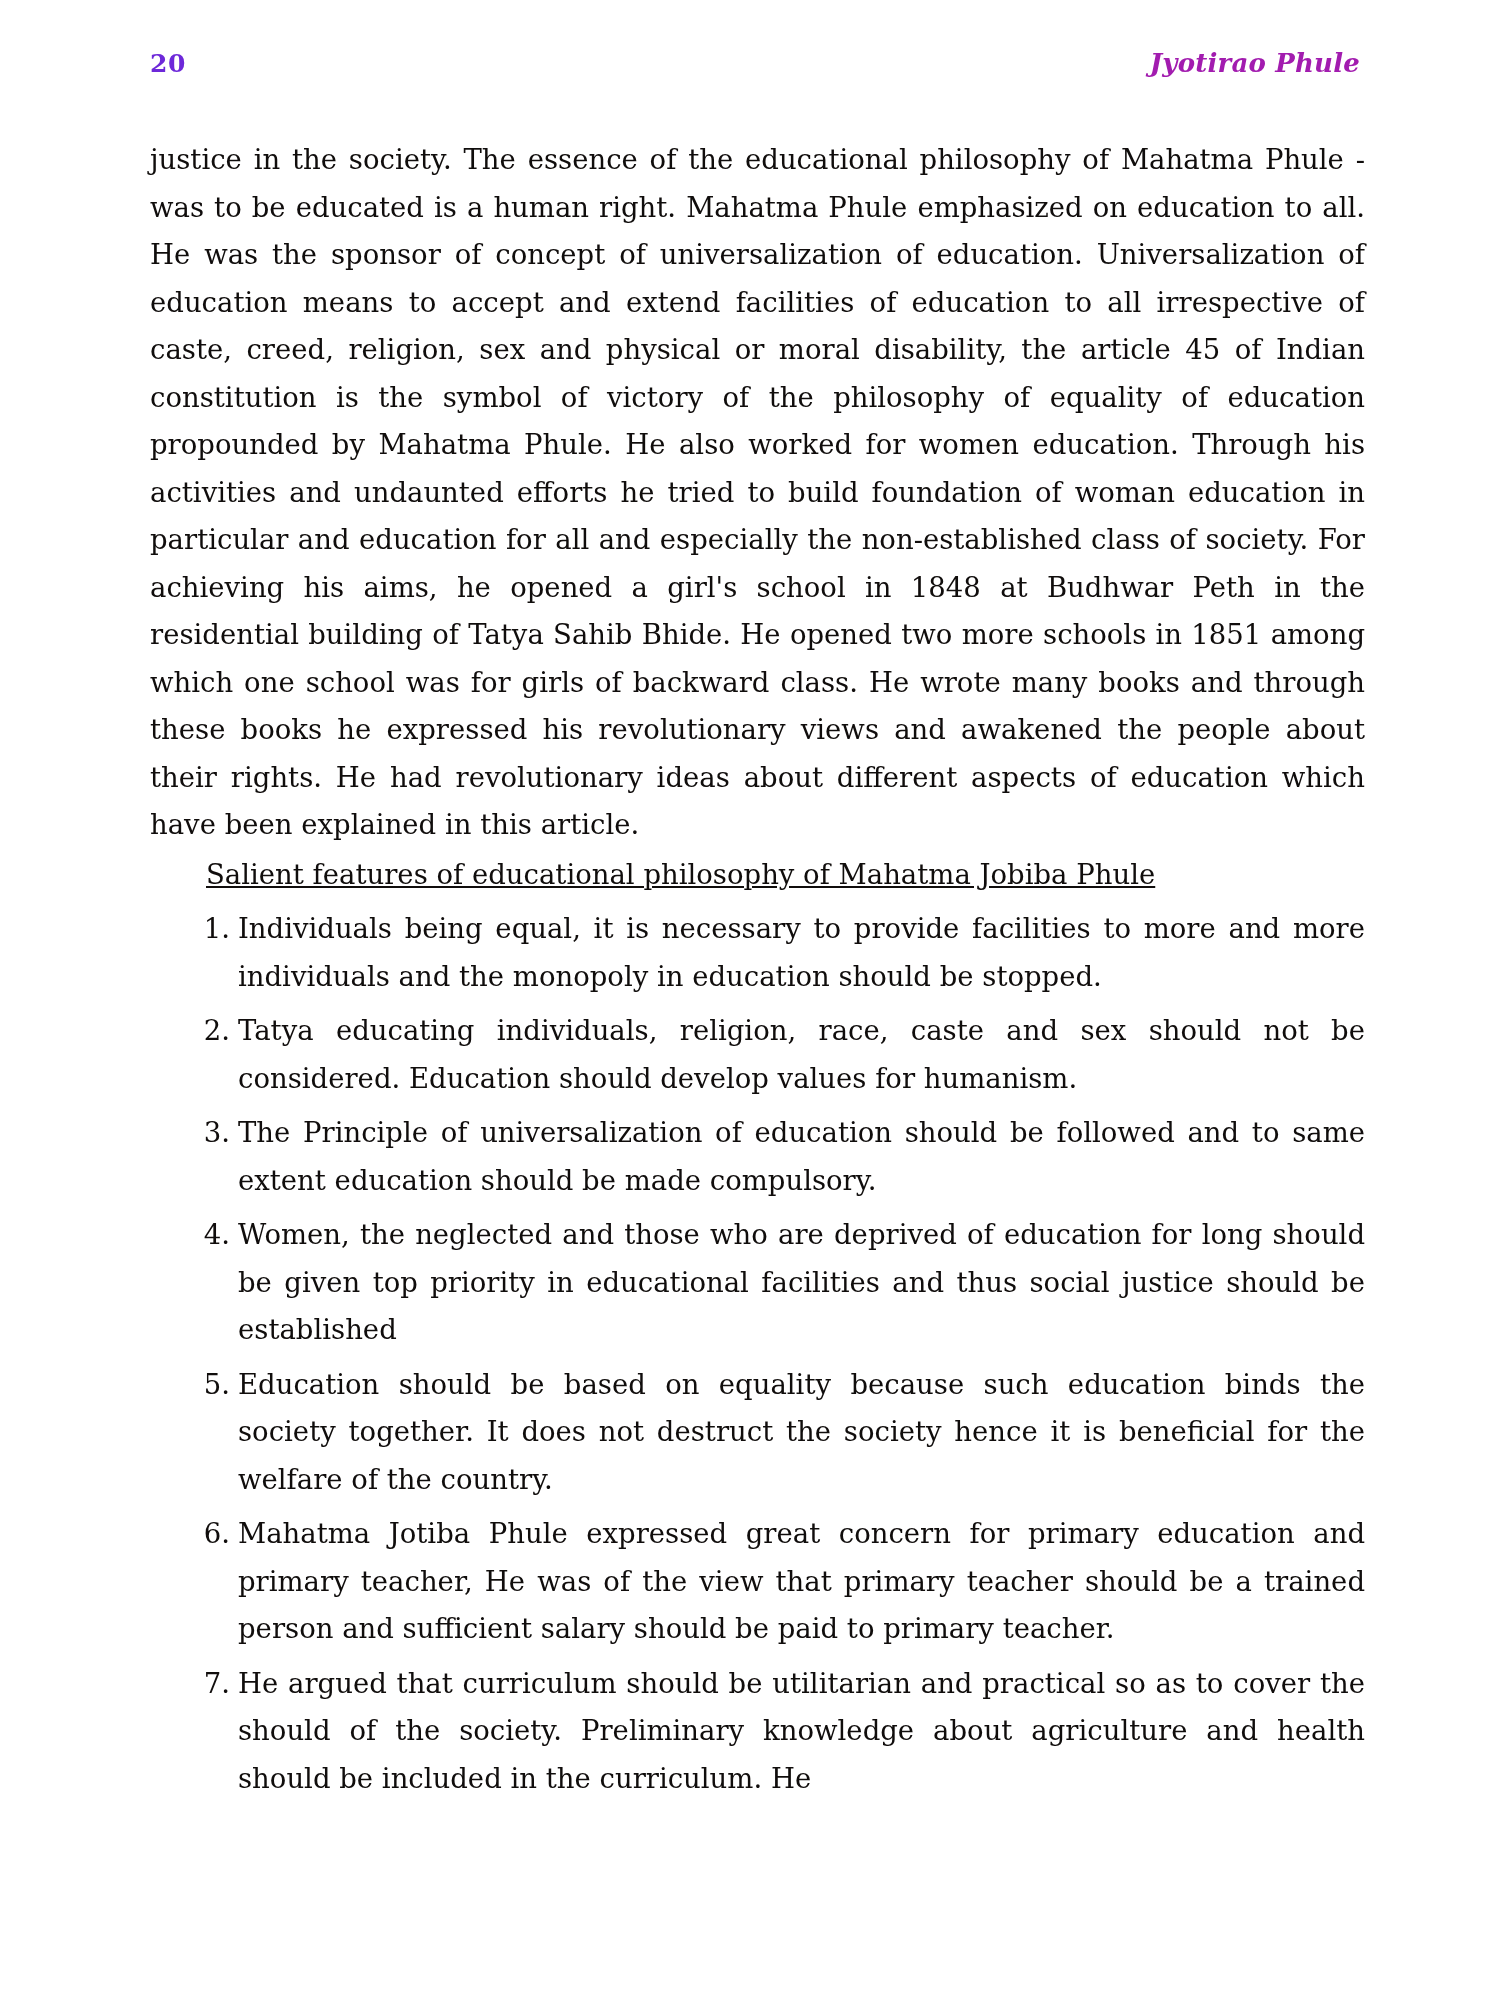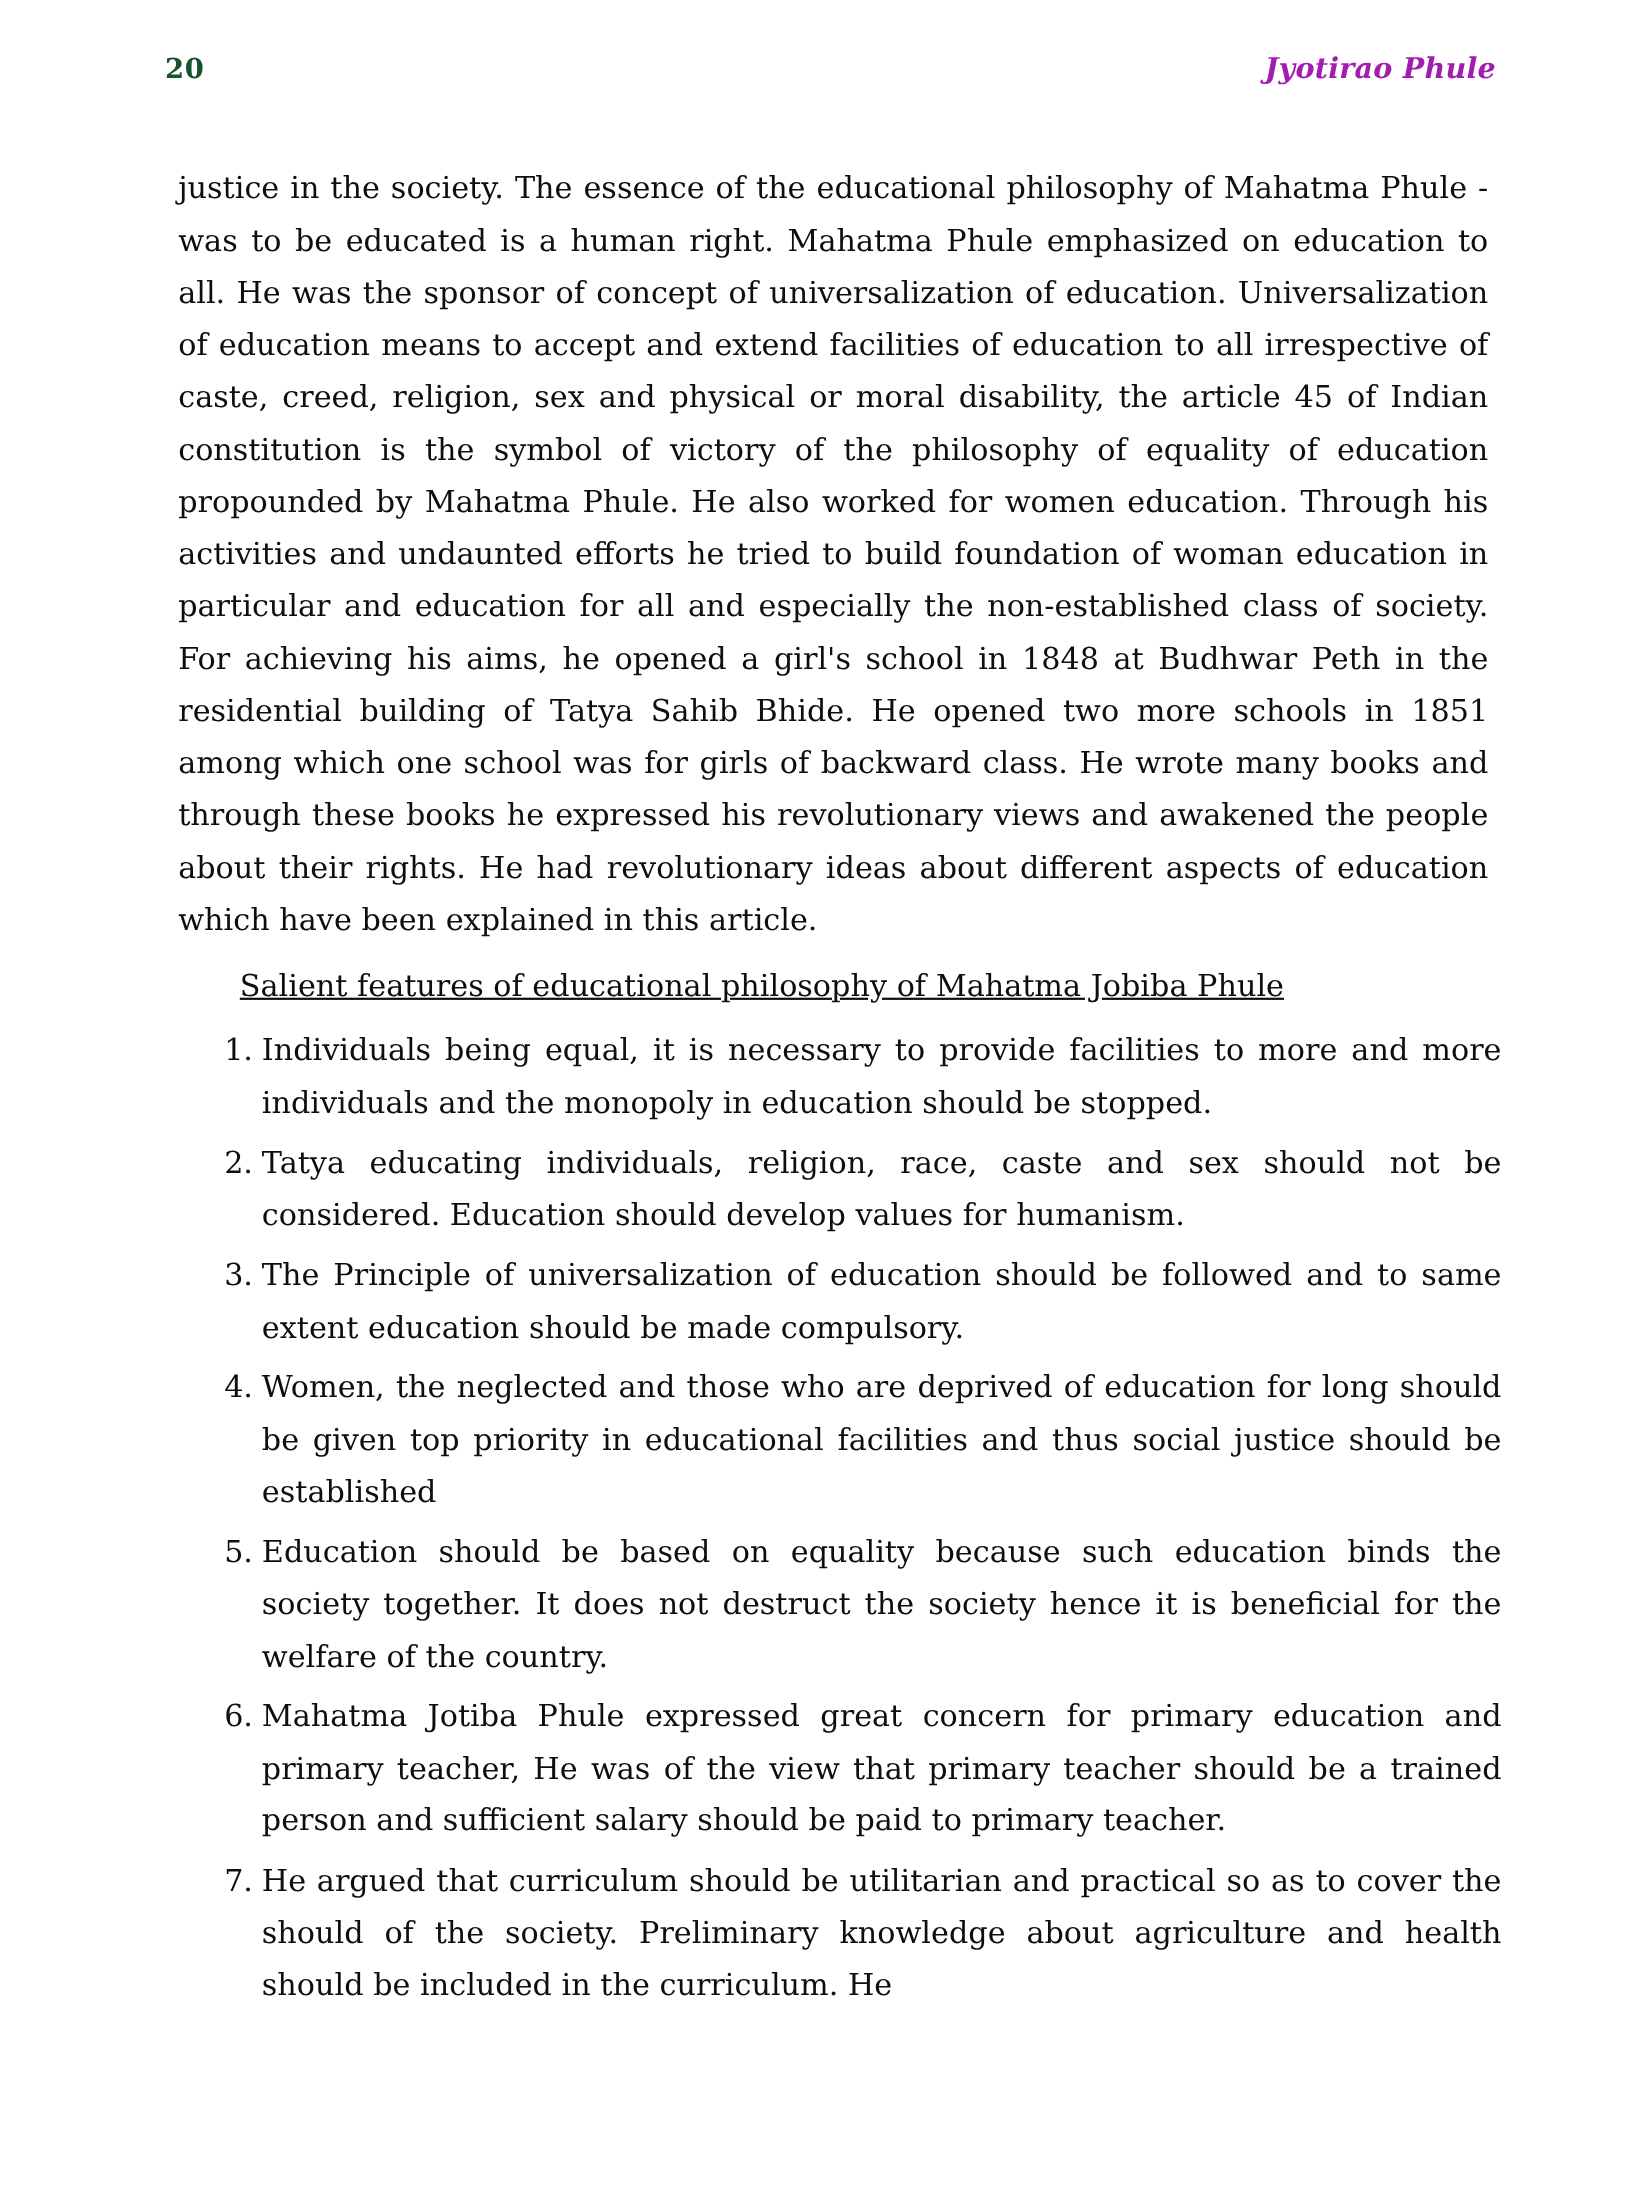--- a/index.html
+++ b/index.html
@@ -31,38 +31,38 @@
     width: 1210px;
     display: flex;
     align-items: baseline;
     justify-content: space-between;
   }
   .page-number {
     font-family: "DejaVu Serif", "Liberation Serif", serif;
     font-weight: bold;
     font-size: 25px;
     letter-spacing: 0.5px;
-    color: #14532d;
+    color: #6d28d9;
   }
   .running-head {
     font-family: "DejaVu Serif", "Liberation Serif", serif;
     font-style: italic;
     font-weight: bold;
     font-size: 26px;
     color: #a21caf;
     letter-spacing: 0.2px;
   }
   .body-block {
     position: absolute;
     left: 150px;
     top: 136px;
     width: 1215px;
   }
   p.para {
-    margin: 12px;
+    margin: 0;
     font-size: 27.5px;
     line-height: 47.5px;
     text-align: justify;
     text-justify: inter-word;
     color: #100d0c;
     hyphens: none;
   }
   p.para.indented {
     text-indent: 56px;
     text-align: left;

